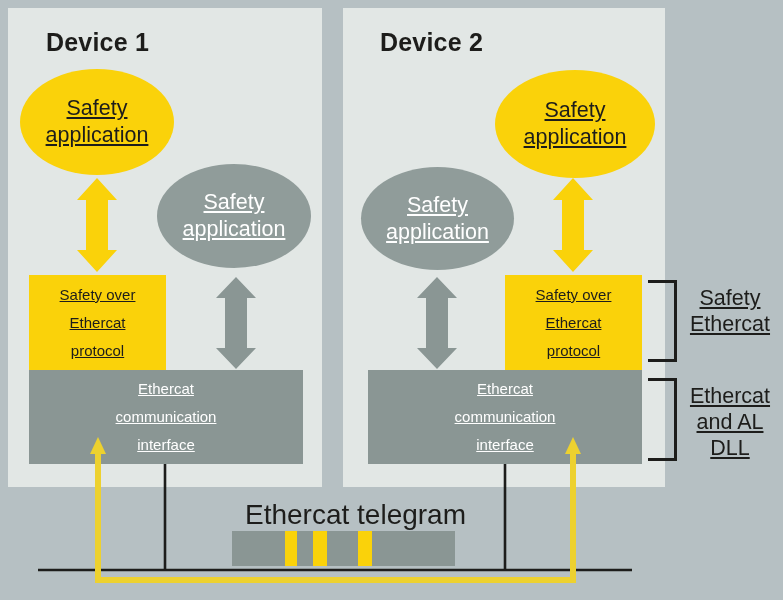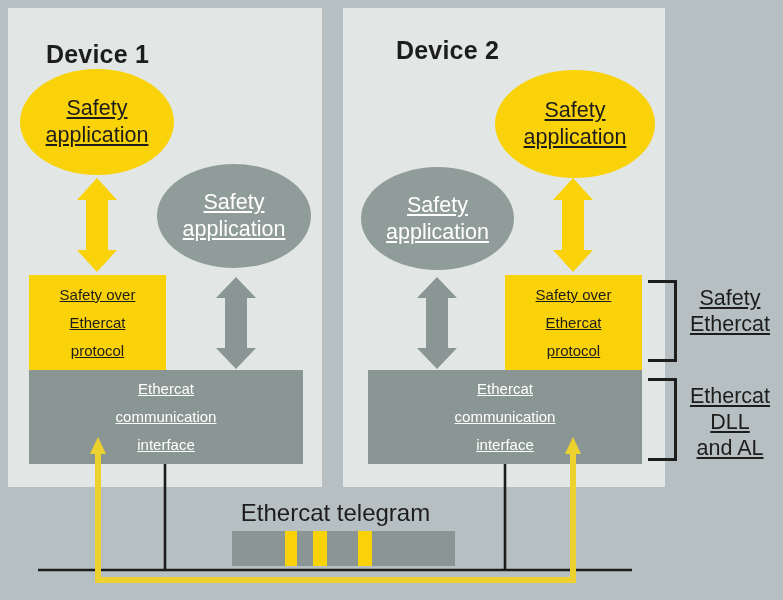--- a/index.html
+++ b/index.html
@@ -7,41 +7,41 @@
     --gray-shape:#909c9a; --gray-box:#8a9694; --yellow-line:#edd12f;
     --line-black:#1d1d1b; --text-dark:#1d1d1b; --text-light:#ffffff;
   }
   html,body{margin:0;padding:0;}
   body{font-family:"Liberation Sans", sans-serif;}
   #stage{position:relative;width:783px;height:600px;background:var(--background);overflow:hidden;}
   .panel{position:absolute;top:8px;height:479px;background:var(--panel);}
   #panel1{left:8px;width:314px;}
   #panel2{left:343px;width:322px;}
   .device-title{position:absolute;top:28px;font-size:25px;font-weight:700;color:var(--text-dark);letter-spacing:.2px;}
-  #title1{left:46px;margin-top:12px;} #title2{left:396px;margin-top:8px;}
+  #title1{left:46px;} #title2{left:380px;}
   .ellipse{position:absolute;border-radius:50%;display:flex;flex-direction:column;justify-content:center;align-items:center;font-size:21.5px;line-height:27px;text-align:center;}
   .ellipse.yellow{background:var(--yellow);color:var(--text-dark);}
   .ellipse.gray{background:var(--gray-shape);color:var(--text-light);}
   #ell-y1{left:20px;top:69px;width:154px;height:106px;}
   #ell-g1{left:157px;top:164px;width:154px;height:104px;}
   #ell-y2{left:495px;top:70px;width:160px;height:108px;}
   #ell-g2{left:361px;top:167px;width:153px;height:103px;}
   .box{position:absolute;display:flex;flex-direction:column;justify-content:center;align-items:center;font-size:15px;line-height:28px;text-align:center;}
   .box.yellow{background:var(--yellow);color:var(--text-dark);}
   .box.gray{background:var(--gray-box);color:var(--text-light);}
   #prot1{left:29px;top:275px;width:137px;height:95px;}
   #comm1{left:29px;top:370px;width:274px;height:94px;}
   #prot2{left:505px;top:275px;width:137px;height:95px;}
   #comm2{left:368px;top:370px;width:274px;height:94px;}
   .bracket{position:absolute;width:26px;border-top:3px solid var(--line-black);border-right:3px solid var(--line-black);border-bottom:3px solid var(--line-black);}
   #bracket1{left:648px;top:280px;height:76px;}
   #bracket2{left:648px;top:378px;height:77px;}
   .side-label{position:absolute;left:679px;width:102px;font-size:21.5px;line-height:26px;text-align:center;color:var(--text-dark);}
   #side1{top:285px;} #side2{top:383px;}
-  #telegram-label{position:absolute;left:204px;top:499px;width:263px;text-align:center;font-size:24px;color:var(--text-dark);}
+  #telegram-label{position:absolute;left:224px;top:499px;width:263px;text-align:center;font-size:28px;color:var(--text-dark);}
   #telegram-bar{position:absolute;left:232px;top:531px;width:223px;height:35px;background:var(--gray-box);}
   .stripe{position:absolute;top:0;height:35px;background:var(--yellow);}
   #stripe1{left:53px;width:12px;} #stripe2{left:81px;width:14px;} #stripe3{left:126px;width:14px;}
   #overlay{position:absolute;left:0;top:0;width:783px;height:600px;pointer-events:none;}
   .black-line{stroke:var(--line-black);stroke-width:2.6px;fill:none;}
   .yellow-path{stroke:var(--yellow-line);stroke-width:6px;fill:none;}
   .yellow-head{fill:var(--yellow-line);}
   .arrow-yellow{fill:var(--yellow);}
   .arrow-gray{fill:var(--gray-box);}
   .line{display:block;text-decoration:underline;}
@@ -97,22 +97,22 @@
 
   <div class="bracket" id="bracket1"></div>
   <div class="bracket" id="bracket2"></div>
 
   <div class="side-label" id="side1">
     <span class="line">Safety</span>
     <span class="line">Ethercat</span>
   </div>
   <div class="side-label" id="side2">
     <span class="line">Ethercat</span>
+    <span class="line">and AL</span>
     <span class="line">DLL</span>
-    <span class="line">and AL</span>
   </div>
 
   <div id="telegram-label">Ethercat telegram</div>
   <div id="telegram-bar">
     <div class="stripe" id="stripe1"></div>
     <div class="stripe" id="stripe2"></div>
     <div class="stripe" id="stripe3"></div>
   </div>
 
   <svg id="overlay" viewBox="0 0 783 600">

